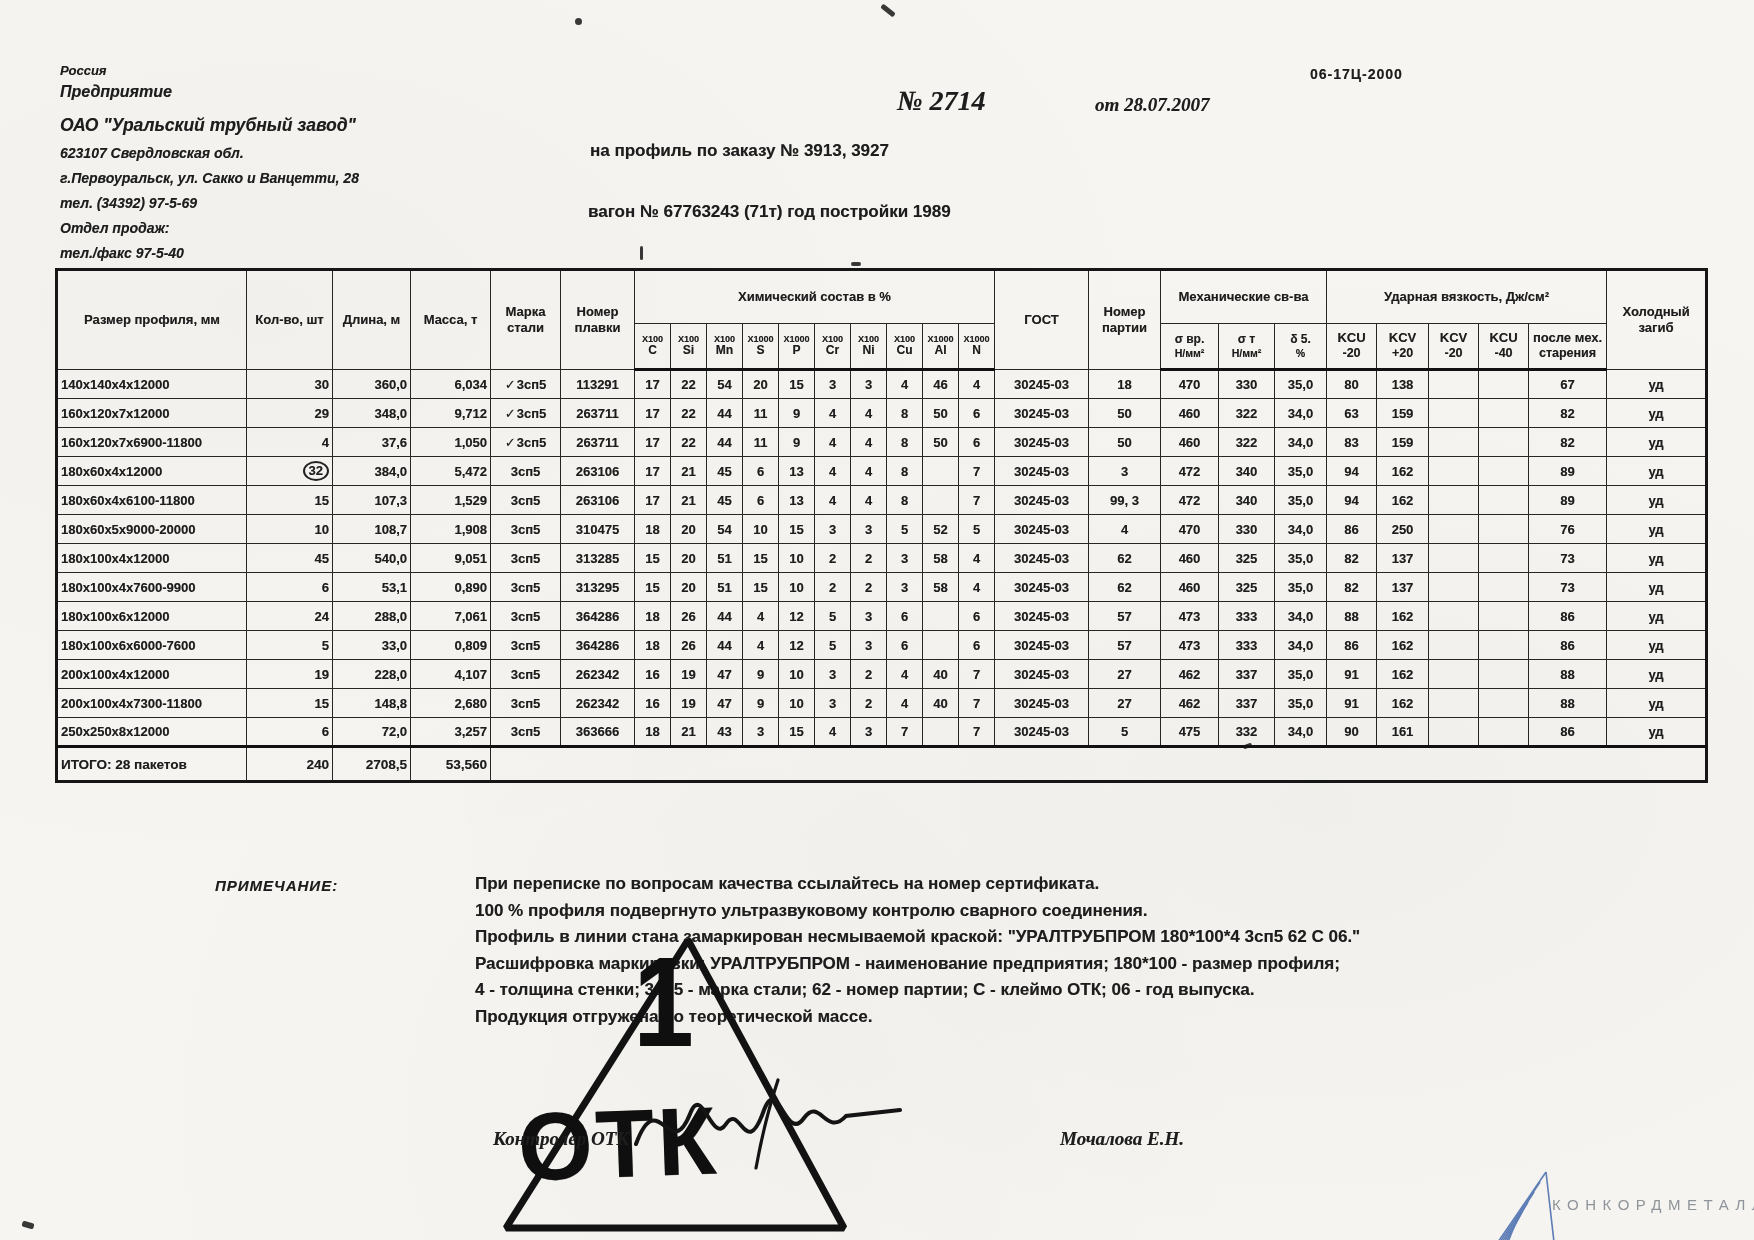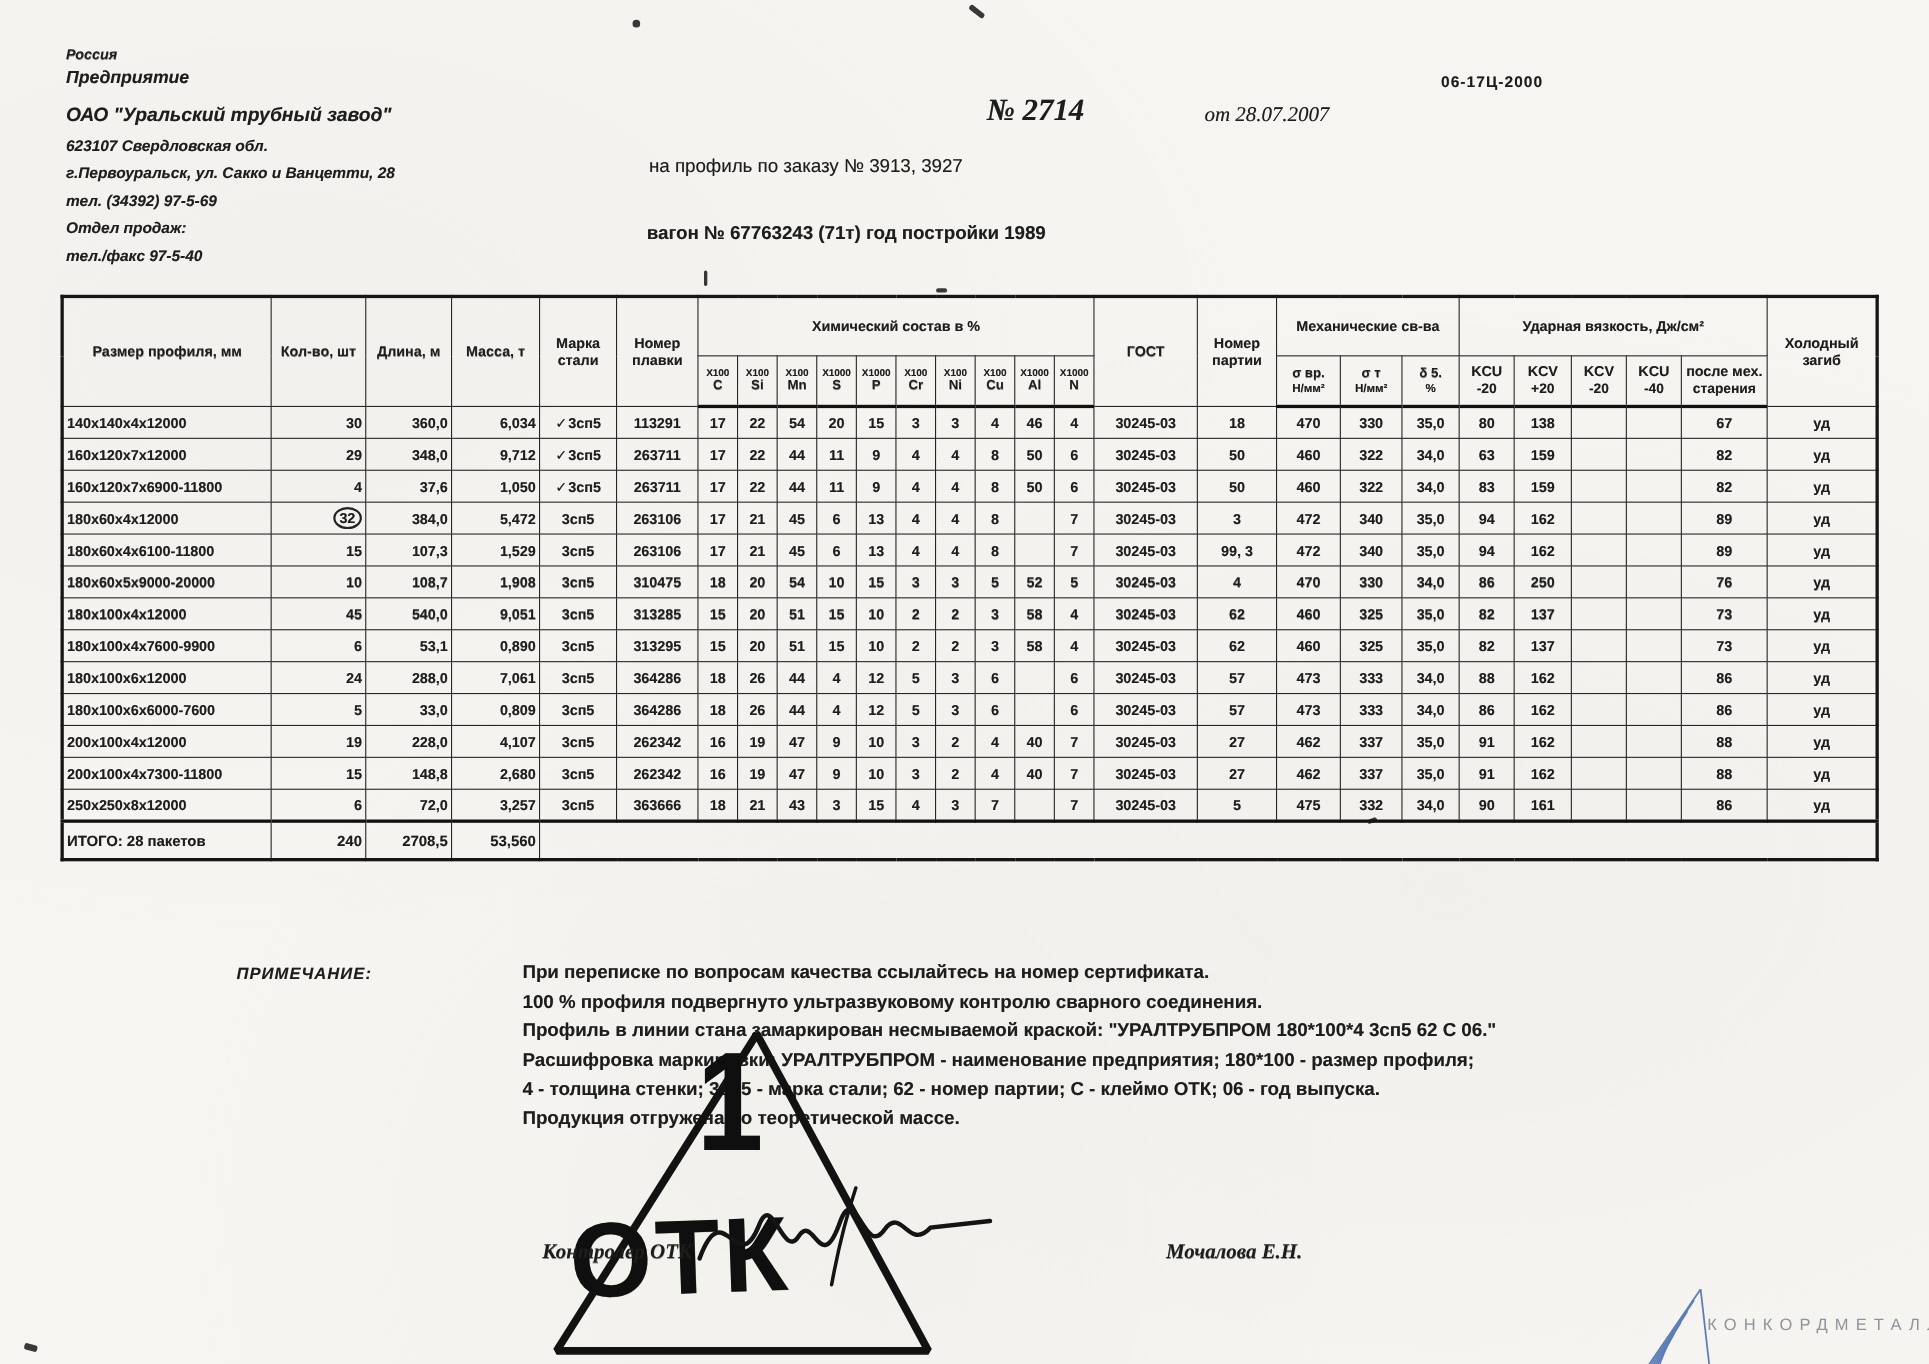--- a/index.html
+++ b/index.html
@@ -7,30 +7,30 @@
     background:
       radial-gradient(ellipse at 15% 25%, rgba(0,0,0,0.018), transparent 45%),
       radial-gradient(ellipse at 75% 65%, rgba(0,0,0,0.022), transparent 50%),
       radial-gradient(ellipse at 40% 90%, rgba(0,0,0,0.015), transparent 40%),
       #f6f5f1;
     font-family:"Liberation Sans",sans-serif;color:#1d1d1d;
     text-shadow:0.2px 0.2px 0.35px rgba(25,25,25,0.45);}
 
   
   .company{position:absolute;left:60px;top:42px;font-style:italic;font-weight:700;}
-  .c-country{font-size:13px;margin-bottom:5px;}
+  .c-country{font-size:13px;margin-bottom:5px;margin-top:21px;}
   .c-label{font-size:16px;margin-bottom:14px;}
   .c-name{font-size:17.5px;margin-bottom:9px;}
   .c-line{font-size:14px;margin-bottom:9px;}
 
   
   .title-main{position:absolute;left:495px;top:78px;font-family:"Liberation Serif",serif;font-style:italic;font-weight:700;font-size:35px;}
   .title-num{position:absolute;left:897px;top:85px;font-family:"Liberation Serif",serif;font-style:italic;font-weight:700;font-size:28px;}
-  .title-date{position:absolute;left:1095px;top:94px;font-family:"Liberation Serif",serif;font-style:italic;font-weight:400;font-size:19px;}
-  .subtitle{position:absolute;left:590px;top:141px;font-size:17px;font-weight:400;}
+  .title-date{position:absolute;left:1095px;top:94px;font-family:"Liberation Serif",serif;font-style:italic;font-weight:700;font-size:19px;}
+  .subtitle{position:absolute;left:590px;top:141px;font-size:17px;font-weight:700;}
   .wagon{position:absolute;left:588px;top:202px;font-size:17px;font-weight:700;}
   .corner{position:absolute;left:1310px;top:66px;font-size:14px;font-weight:700;letter-spacing:1px;}
 
   
   .cert{position:absolute;left:55px;top:268px;width:1650px;border-collapse:collapse;table-layout:fixed;border:3px solid #161616;}
   .cert th,.cert td{border:1.6px solid #262626;padding:0 3px;overflow:hidden;white-space:nowrap;}
   .cert thead th{white-space:normal;font-size:13px;font-weight:700;text-align:center;padding:2px;line-height:1.25;}
   .cert thead tr:first-child{height:54px;}
   .cert thead tr:last-child{height:46px;}
   th.sub{border-bottom:3px solid #111;padding:1px 0;}

